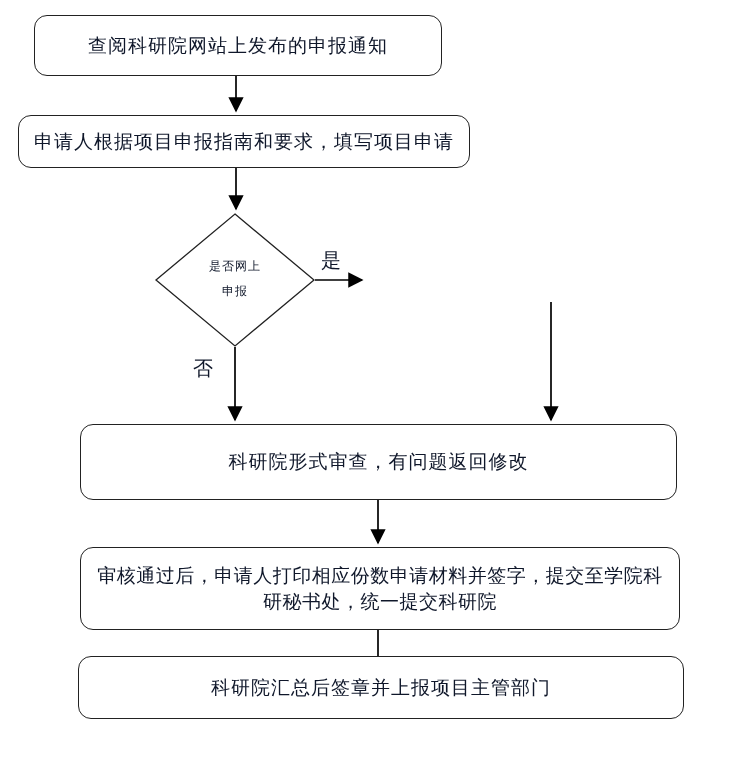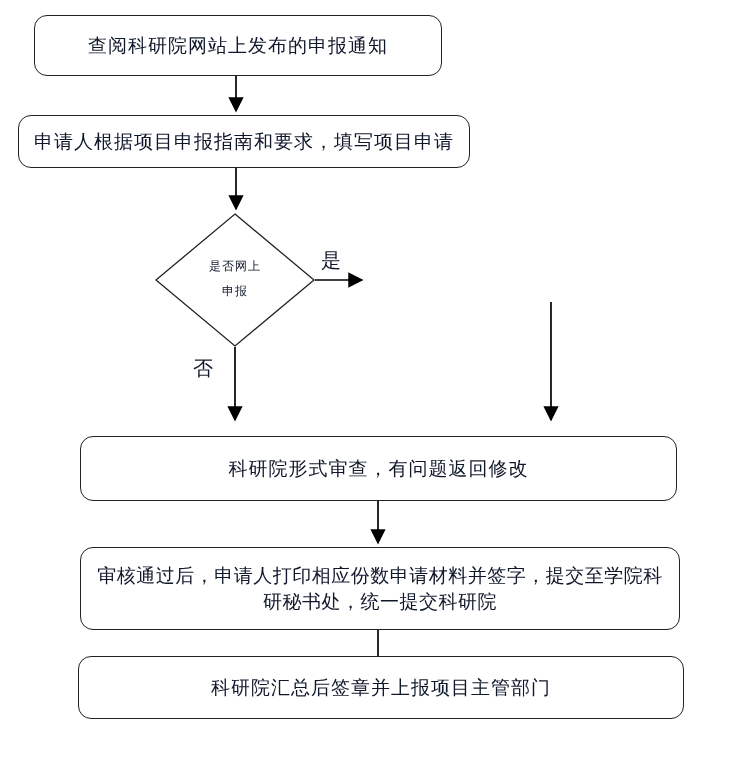--- a/index.html
+++ b/index.html
@@ -36,21 +36,21 @@
     text-align: center;
     font-size: 19px;
     line-height: 26px;
     letter-spacing: 1px;
     word-break: break-all;
     z-index: 1;
   }
   .node-notice        { left: 34px;  top: 15px;  width: 408px; height: 61px; }
   .node-fill          { left: 18px;  top: 115px; width: 452px; height: 53px; }
   .node-register      { left: 366px; top: 248px; width: 371px; height: 54px; }
-  .node-review        { left: 80px;  top: 424px; width: 597px; height: 65px; margin-top: 12px; }
+  .node-review        { left: 80px;  top: 424px; width: 597px; height: 76px; }
   .node-print         { left: 80px;  top: 547px; width: 600px; height: 83px;
                         letter-spacing: 0.5px; padding: 8px 12px; }
   .node-report        { left: 78px;  top: 656px; width: 606px; height: 63px; }
   .decision-text {
     position: absolute;
     left: 203px;
     top: 254px;
     width: 64px;
     text-align: center;
     font-size: 12px;

